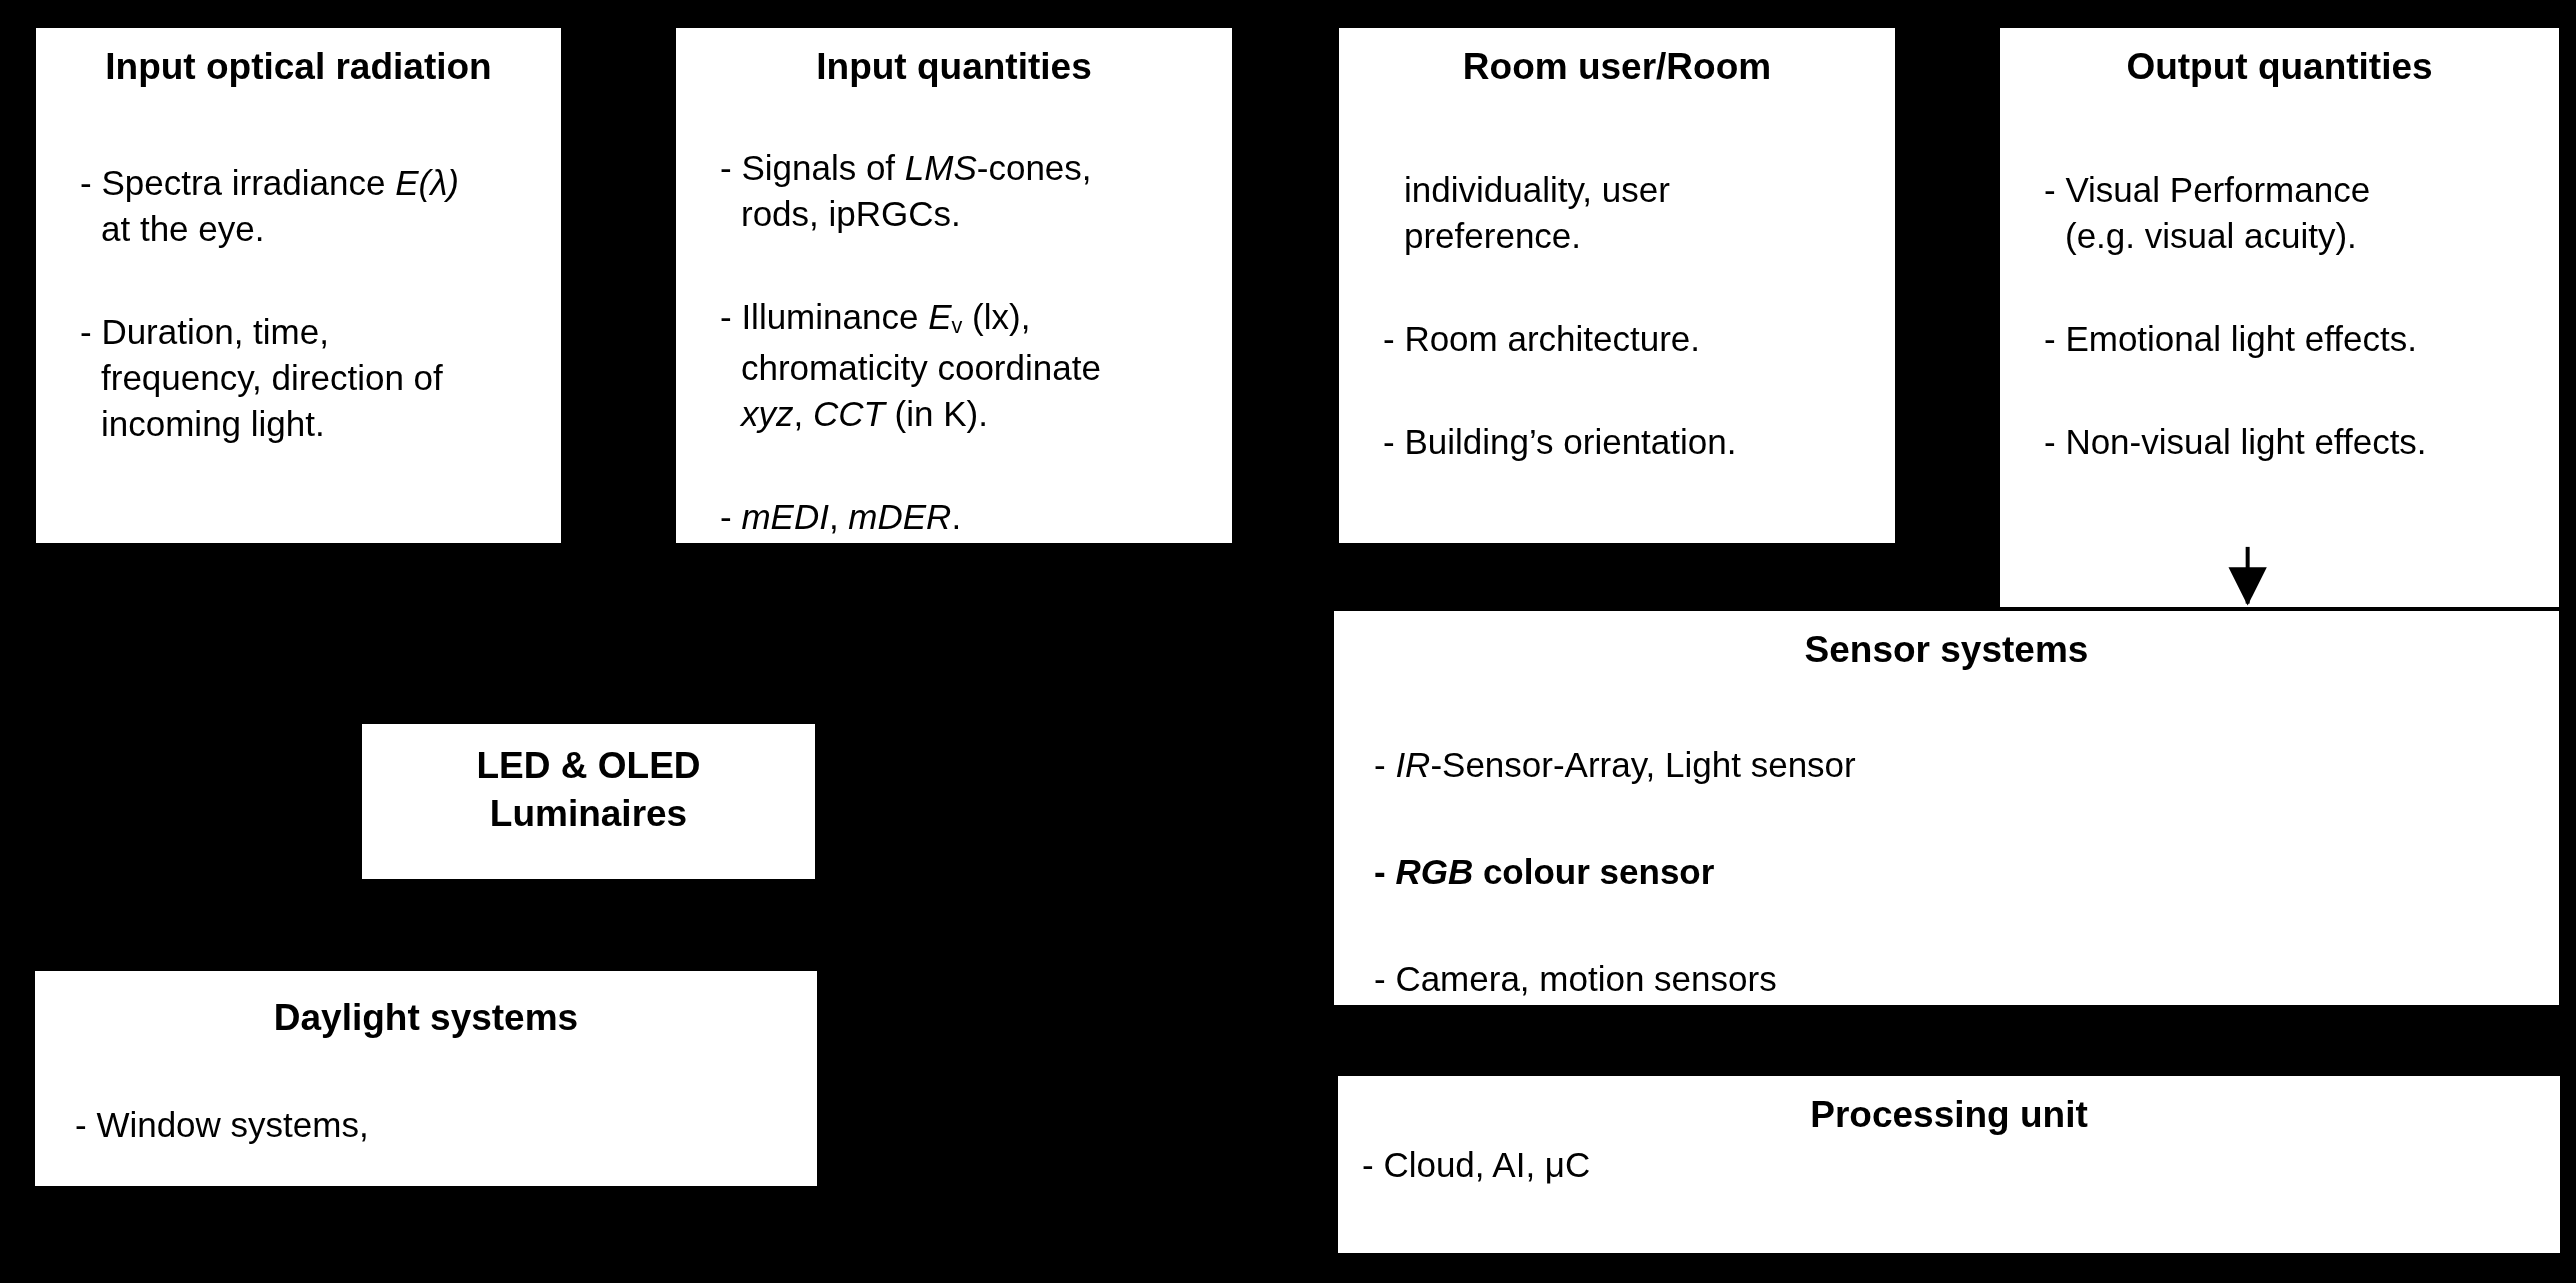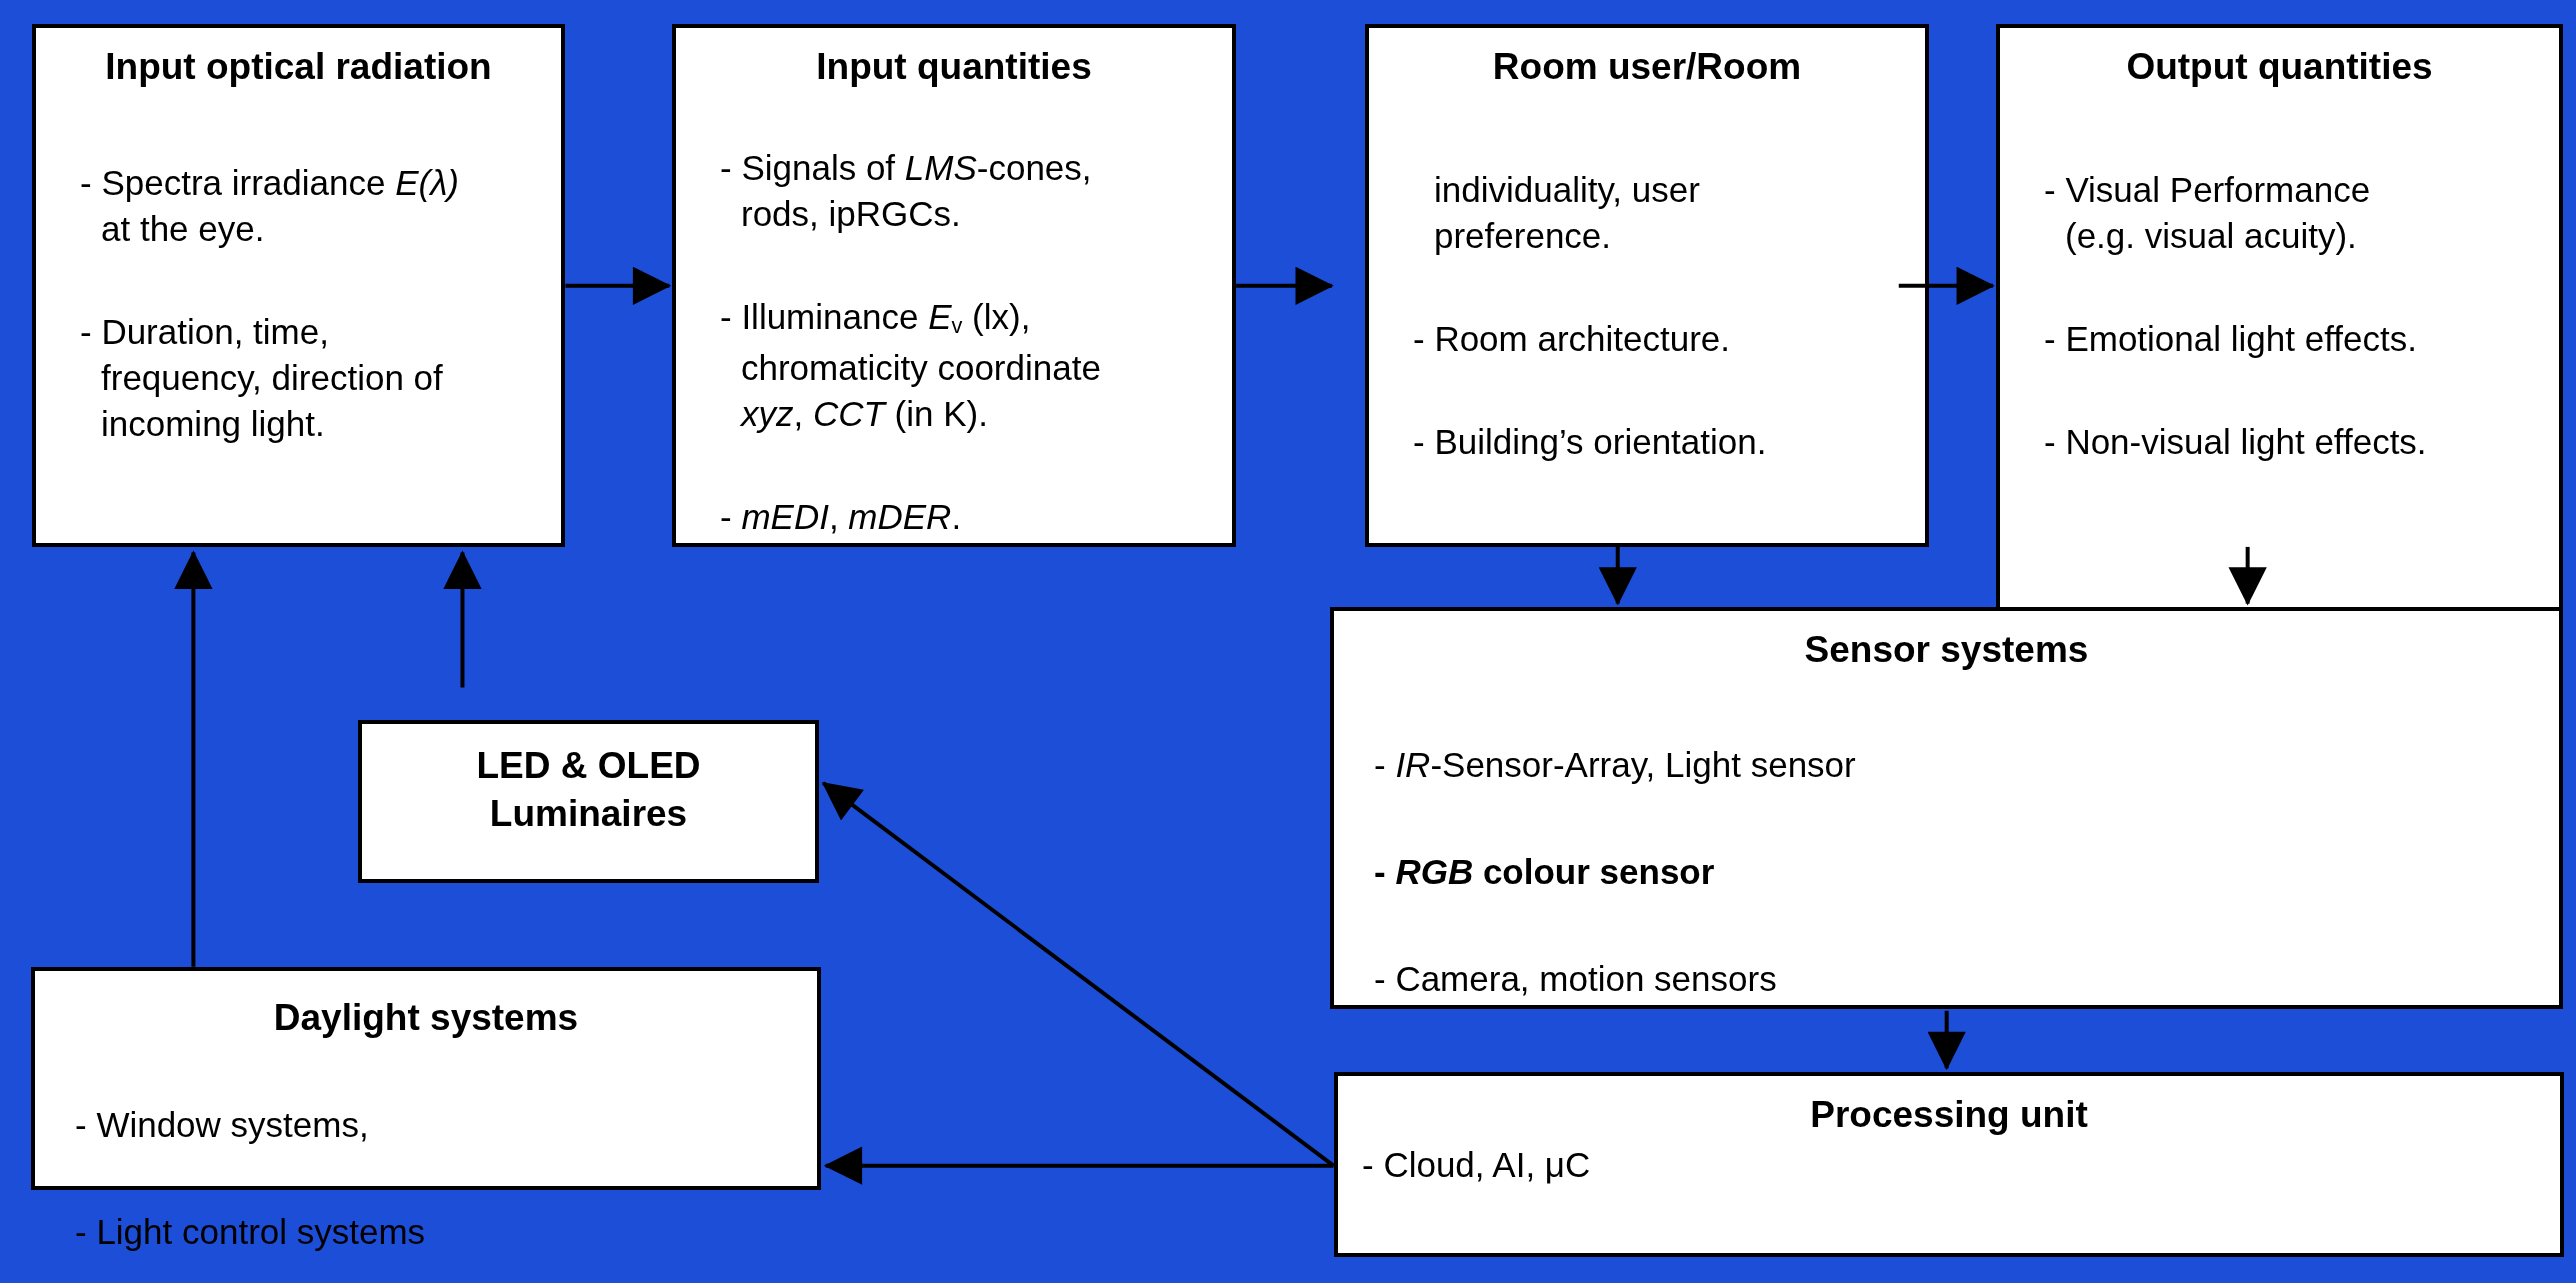--- a/index.html
+++ b/index.html
@@ -1,36 +1,36 @@
 <!DOCTYPE html>
 <html style="font-size:12.8px"><head>
 <meta charset="utf-8">
 <style>
   html,body{margin:0;padding:0;background:#ffffff;}
-  .canvas{position:relative;width:2576px;height:1283px;background:#1d4ed8;overflow:hidden;
+  .canvas{position:relative;width:2576px;height:1283px;background:#000000;overflow:hidden;
           font-family:"Liberation Sans","DejaVu Sans",sans-serif;color:#000;}
   .box{position:absolute;background:#ffffff;border:4px solid #000000;box-sizing:border-box;}
   .title{font-weight:bold;font-size:37px;line-height:46px;text-align:center;margin-top:16px;white-space:nowrap;}
   .body{font-size:35px;line-height:46px;}
   .ln{white-space:nowrap;}
   .cont{padding-left:21px;}
   .gap{height:57px;}
   .gap-lg{height:61px;}
   .i{font-style:italic;}
   .b{font-weight:bold;}
   .bi{font-weight:bold;font-style:italic;}
   .sub{font-size:0.62em;position:relative;top:0.18em;}
 
   #box-ior{left:32px;top:24px;width:533px;height:523px;}
   #box-ior .body{margin:70px 6.4px 0 44px;}
 
   #box-iq{left:672px;top:24px;width:564px;height:523px;}
   #box-iq .body{margin:55px 6.4px 0 44px;}
 
-  #box-room{left:1365px;top:24px;width:564px;height:523px;}
+  #box-room{left:1335px;top:24px;width:564px;height:523px;}
   #box-room .body{margin:77px 6.4px 0 44px;}
 
   #box-oq{left:1996px;top:24px;width:567px;height:622px;}
   #box-oq .body{margin:77px 6.4px 0 44px;}
 
   #box-led{left:358px;top:720px;width:461px;height:163px;}
   #box-led .title{margin-top:18.4px;line-height:48px;}
 
   #box-sensor{left:1330px;top:607px;width:1233px;height:402px;}
   #box-sensor .body{margin:69px 6.4px 0 40px;}

